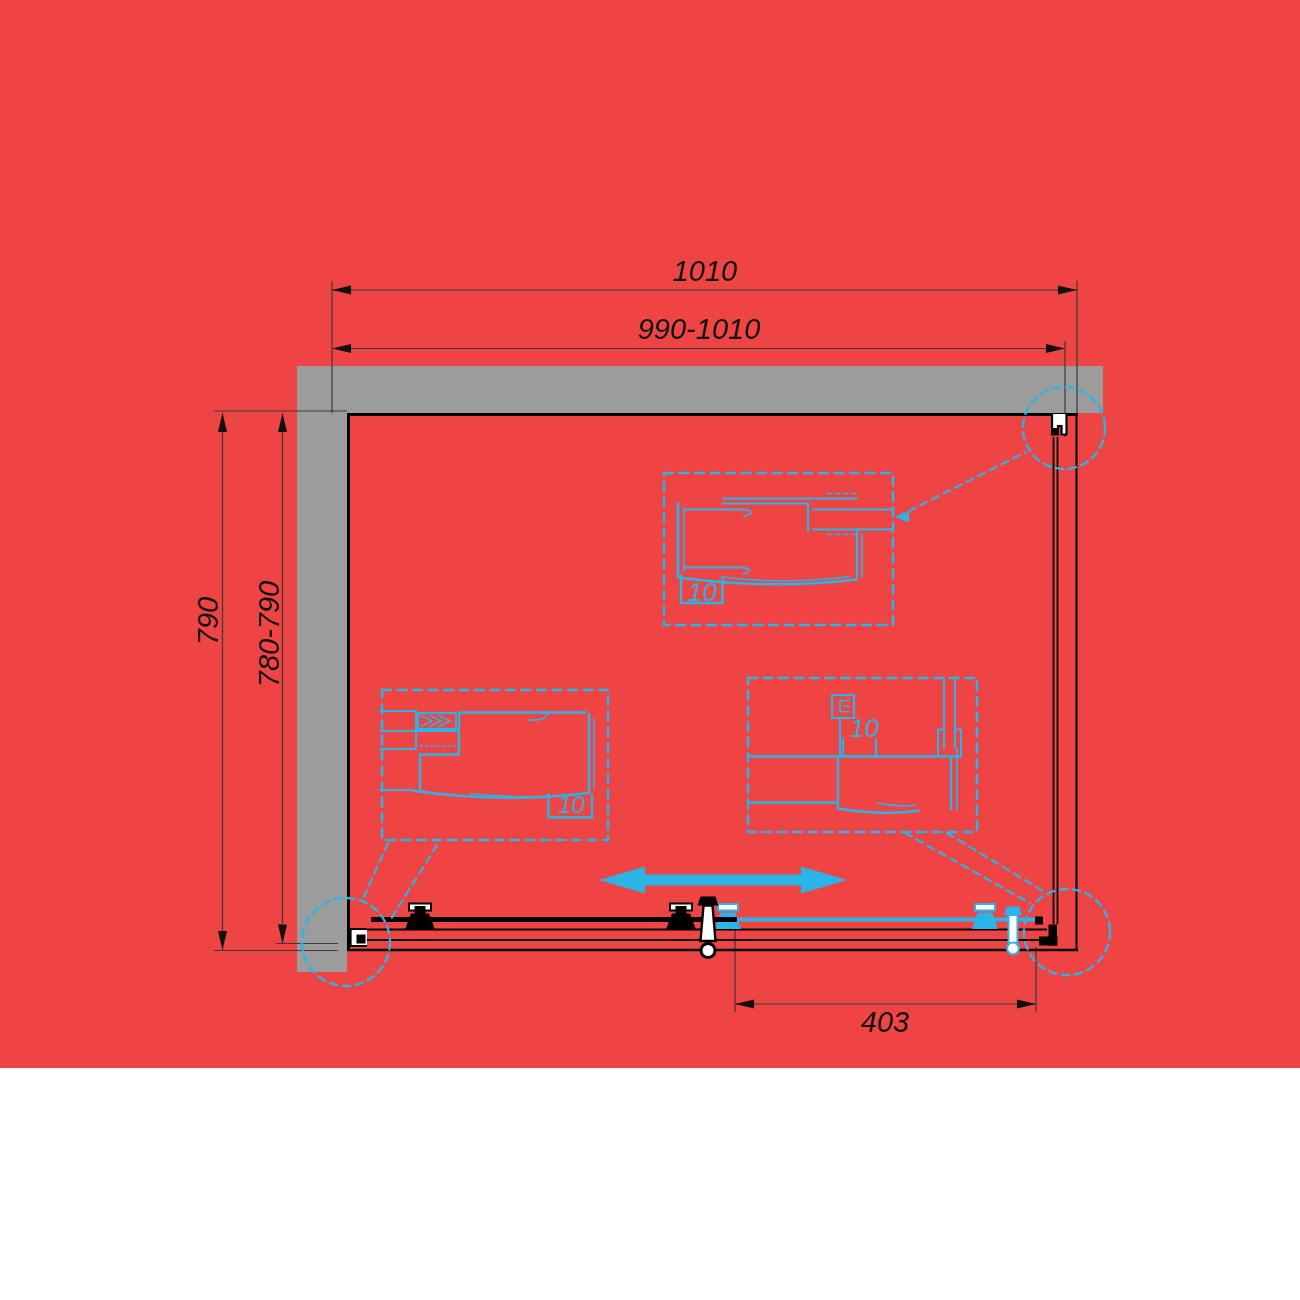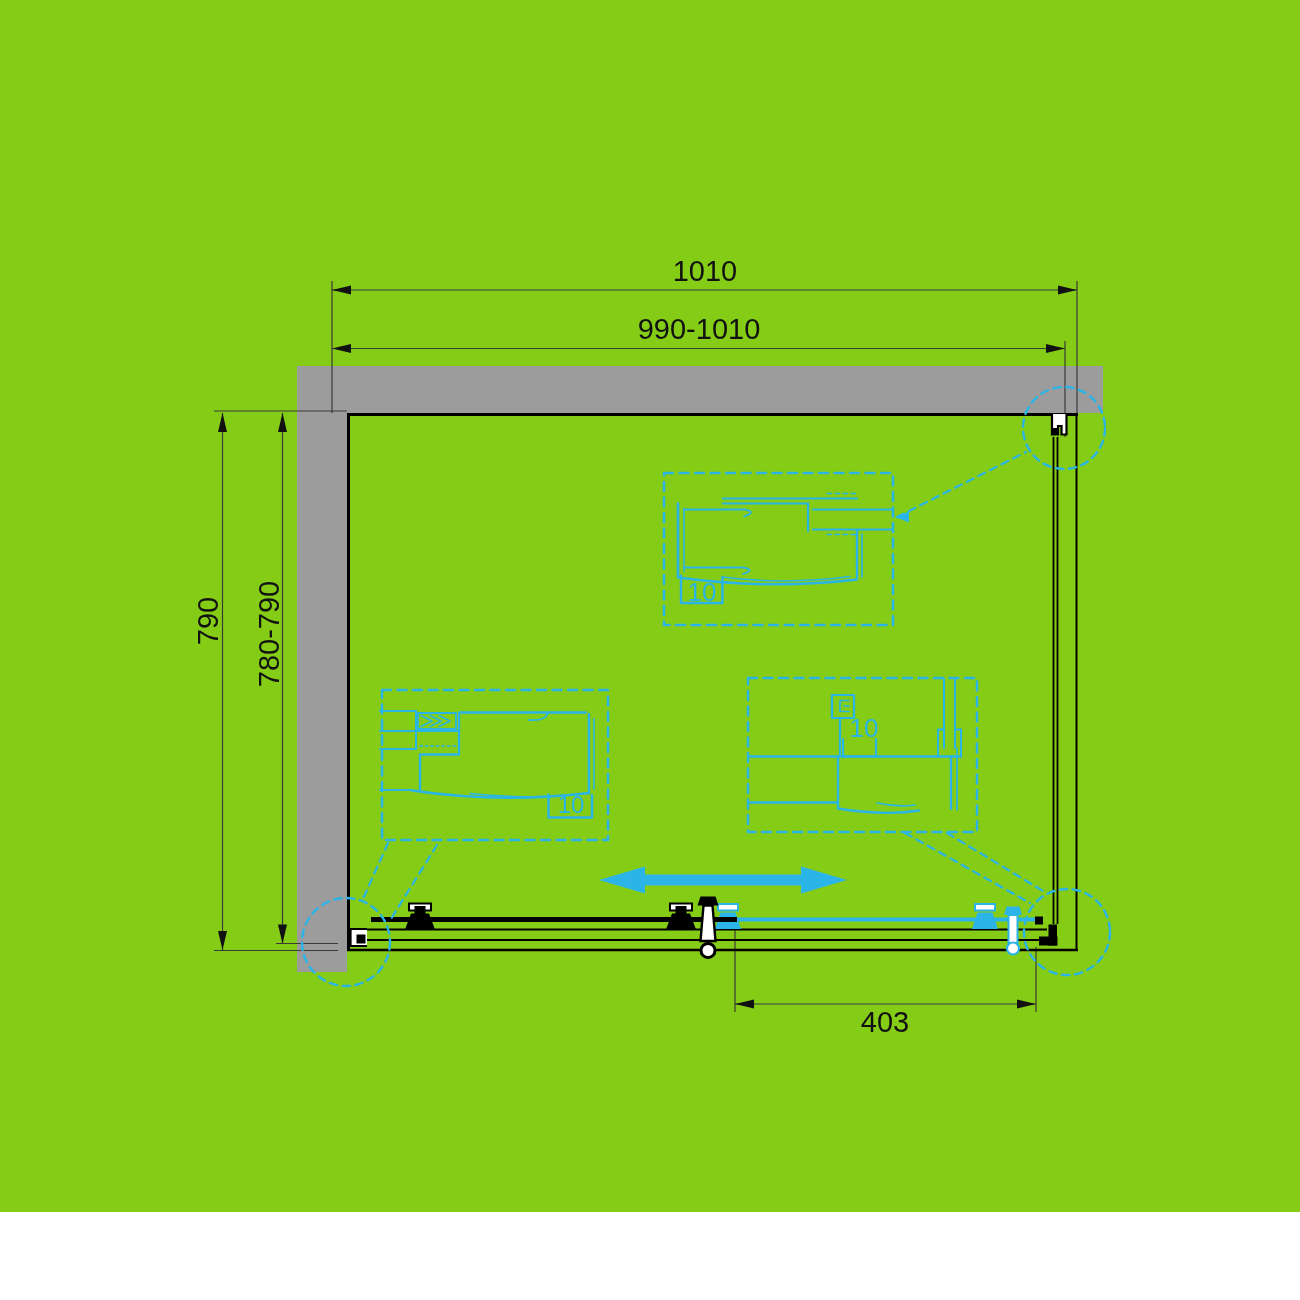--- a/index.html
+++ b/index.html
@@ -1,17 +1,17 @@
 <!DOCTYPE html>
 <html style="--accent: #2AB4E8; --wall: #9C9C9C; --line: #000000; --dim: #3A3A3A;"><head>
 <meta charset="utf-8">
 <style>
   html,body{margin:0;padding:0;background:#fff;}
-  .stage{position:relative;width:1300px;height:1212px;background:#84cc16;overflow:hidden;
-         font-family:"Liberation Sans",sans-serif;}
+  .stage{position:relative;width:1300px;height:1068px;background:#ef4444;overflow:hidden;
+         font-family:"Liberation Sans",sans-serif;font-style:italic;}
   svg{display:block}
   .wallf{fill:var(--wall,#9C9C9C);stroke:none}
   .bk{stroke:var(--line,#000);fill:none;stroke-linecap:butt}
   .bkf{fill:var(--line,#000);stroke:none}
   .dm{stroke:var(--dim,#3A3A3A);fill:none;stroke-width:1.2}
   .dmf{fill:#111;stroke:none}
   .dmt{fill:#111;font-family:"Liberation Sans",sans-serif;font-size:29px}
   .cy{stroke:var(--accent,#2AB4E8);fill:none;stroke-linecap:round;stroke-linejoin:round}
   .cyfill{fill:var(--accent,#2AB4E8);stroke:none}
   .cyt{fill:var(--accent,#2AB4E8);font-family:"Liberation Sans",sans-serif}

